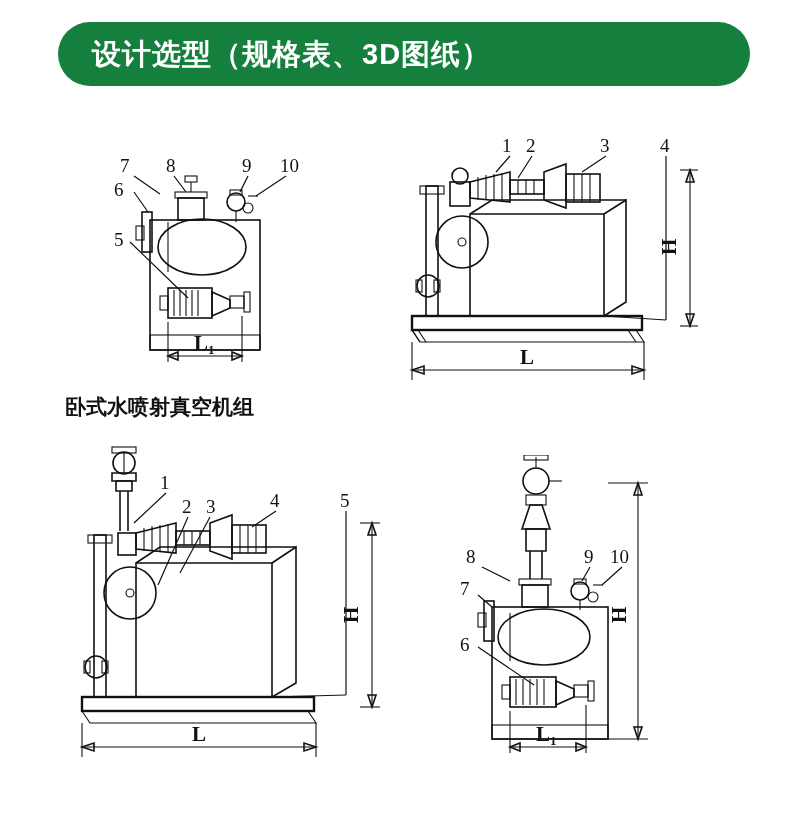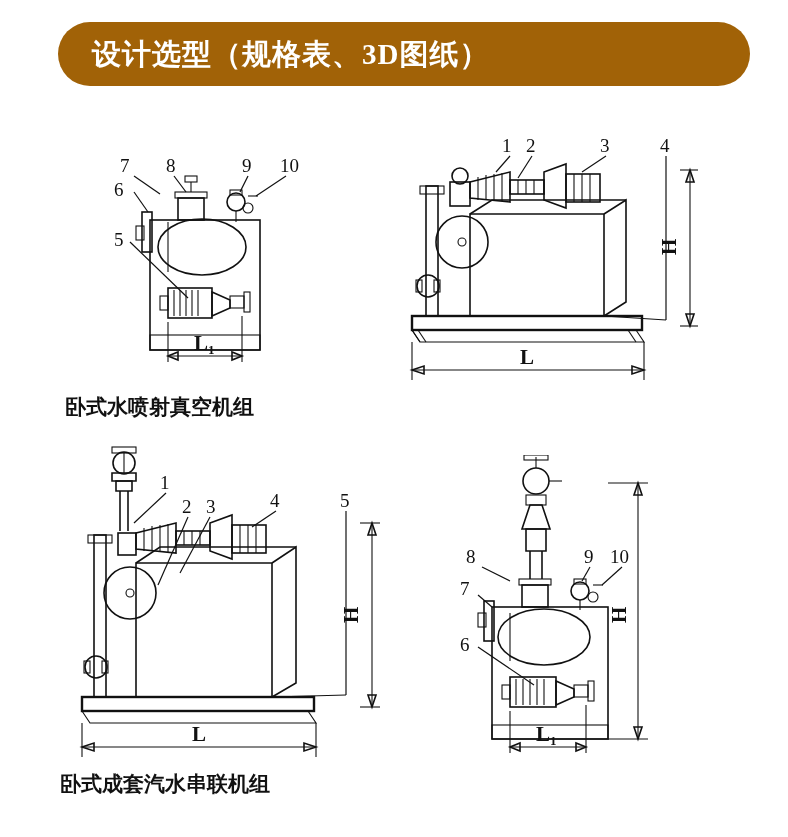--- a/index.html
+++ b/index.html
@@ -19,27 +19,26 @@
     width: 788px;
     height: 837px;
   }
   
   .banner {
     position: absolute;
     left: 58px;
     top: 22px;
     width: 692px;
     height: 64px;
-    background: #a16207;
+    background: #15803d;
     border-radius: 32px;
     display: flex;
     align-items: center;
     box-sizing: border-box;
     padding-left: 34px;
-    font-family: Liberation Serif, serif;
   }
   .banner-title {
     color: #ffffff;
     font-size: 29px;
     font-weight: bold;
     letter-spacing: 1px;
     line-height: 1;
     white-space: nowrap;
   }
   
@@ -295,21 +294,20 @@
 
       <g>
         <line class="ln-thin" x1="22" y1="278" x2="22" y2="312"></line>
         <line class="ln-thin" x1="256" y1="278" x2="256" y2="312"></line>
         <line class="ln-thin" x1="22" y1="302" x2="256" y2="302"></line>
         <path class="ln" d="M22,302 L34,298 L34,306 Z" fill="#111111"></path>
         <path class="ln" d="M256,302 L244,298 L244,306 Z" fill="#111111"></path>
         <text class="dimtxt" x="132" y="296">L</text>
       </g>
     </svg>
-    <div class="fig-caption" style="left:0px; top:325px;">卧式成套汽水串联机组</div>
   </div>
 
   <div class="figure" style="left:430px; top:455px; width:300px; height:330px;">
     <svg width="300" height="330" viewBox="0 0 300 330">
       <g>
 
         <rect class="ln" x="62" y="152" width="116" height="132"></rect>
         <rect class="ln-thin" x="62" y="270" width="116" height="14"></rect>
 
         <ellipse class="ln" cx="114" cy="182" rx="46" ry="28"></ellipse>

